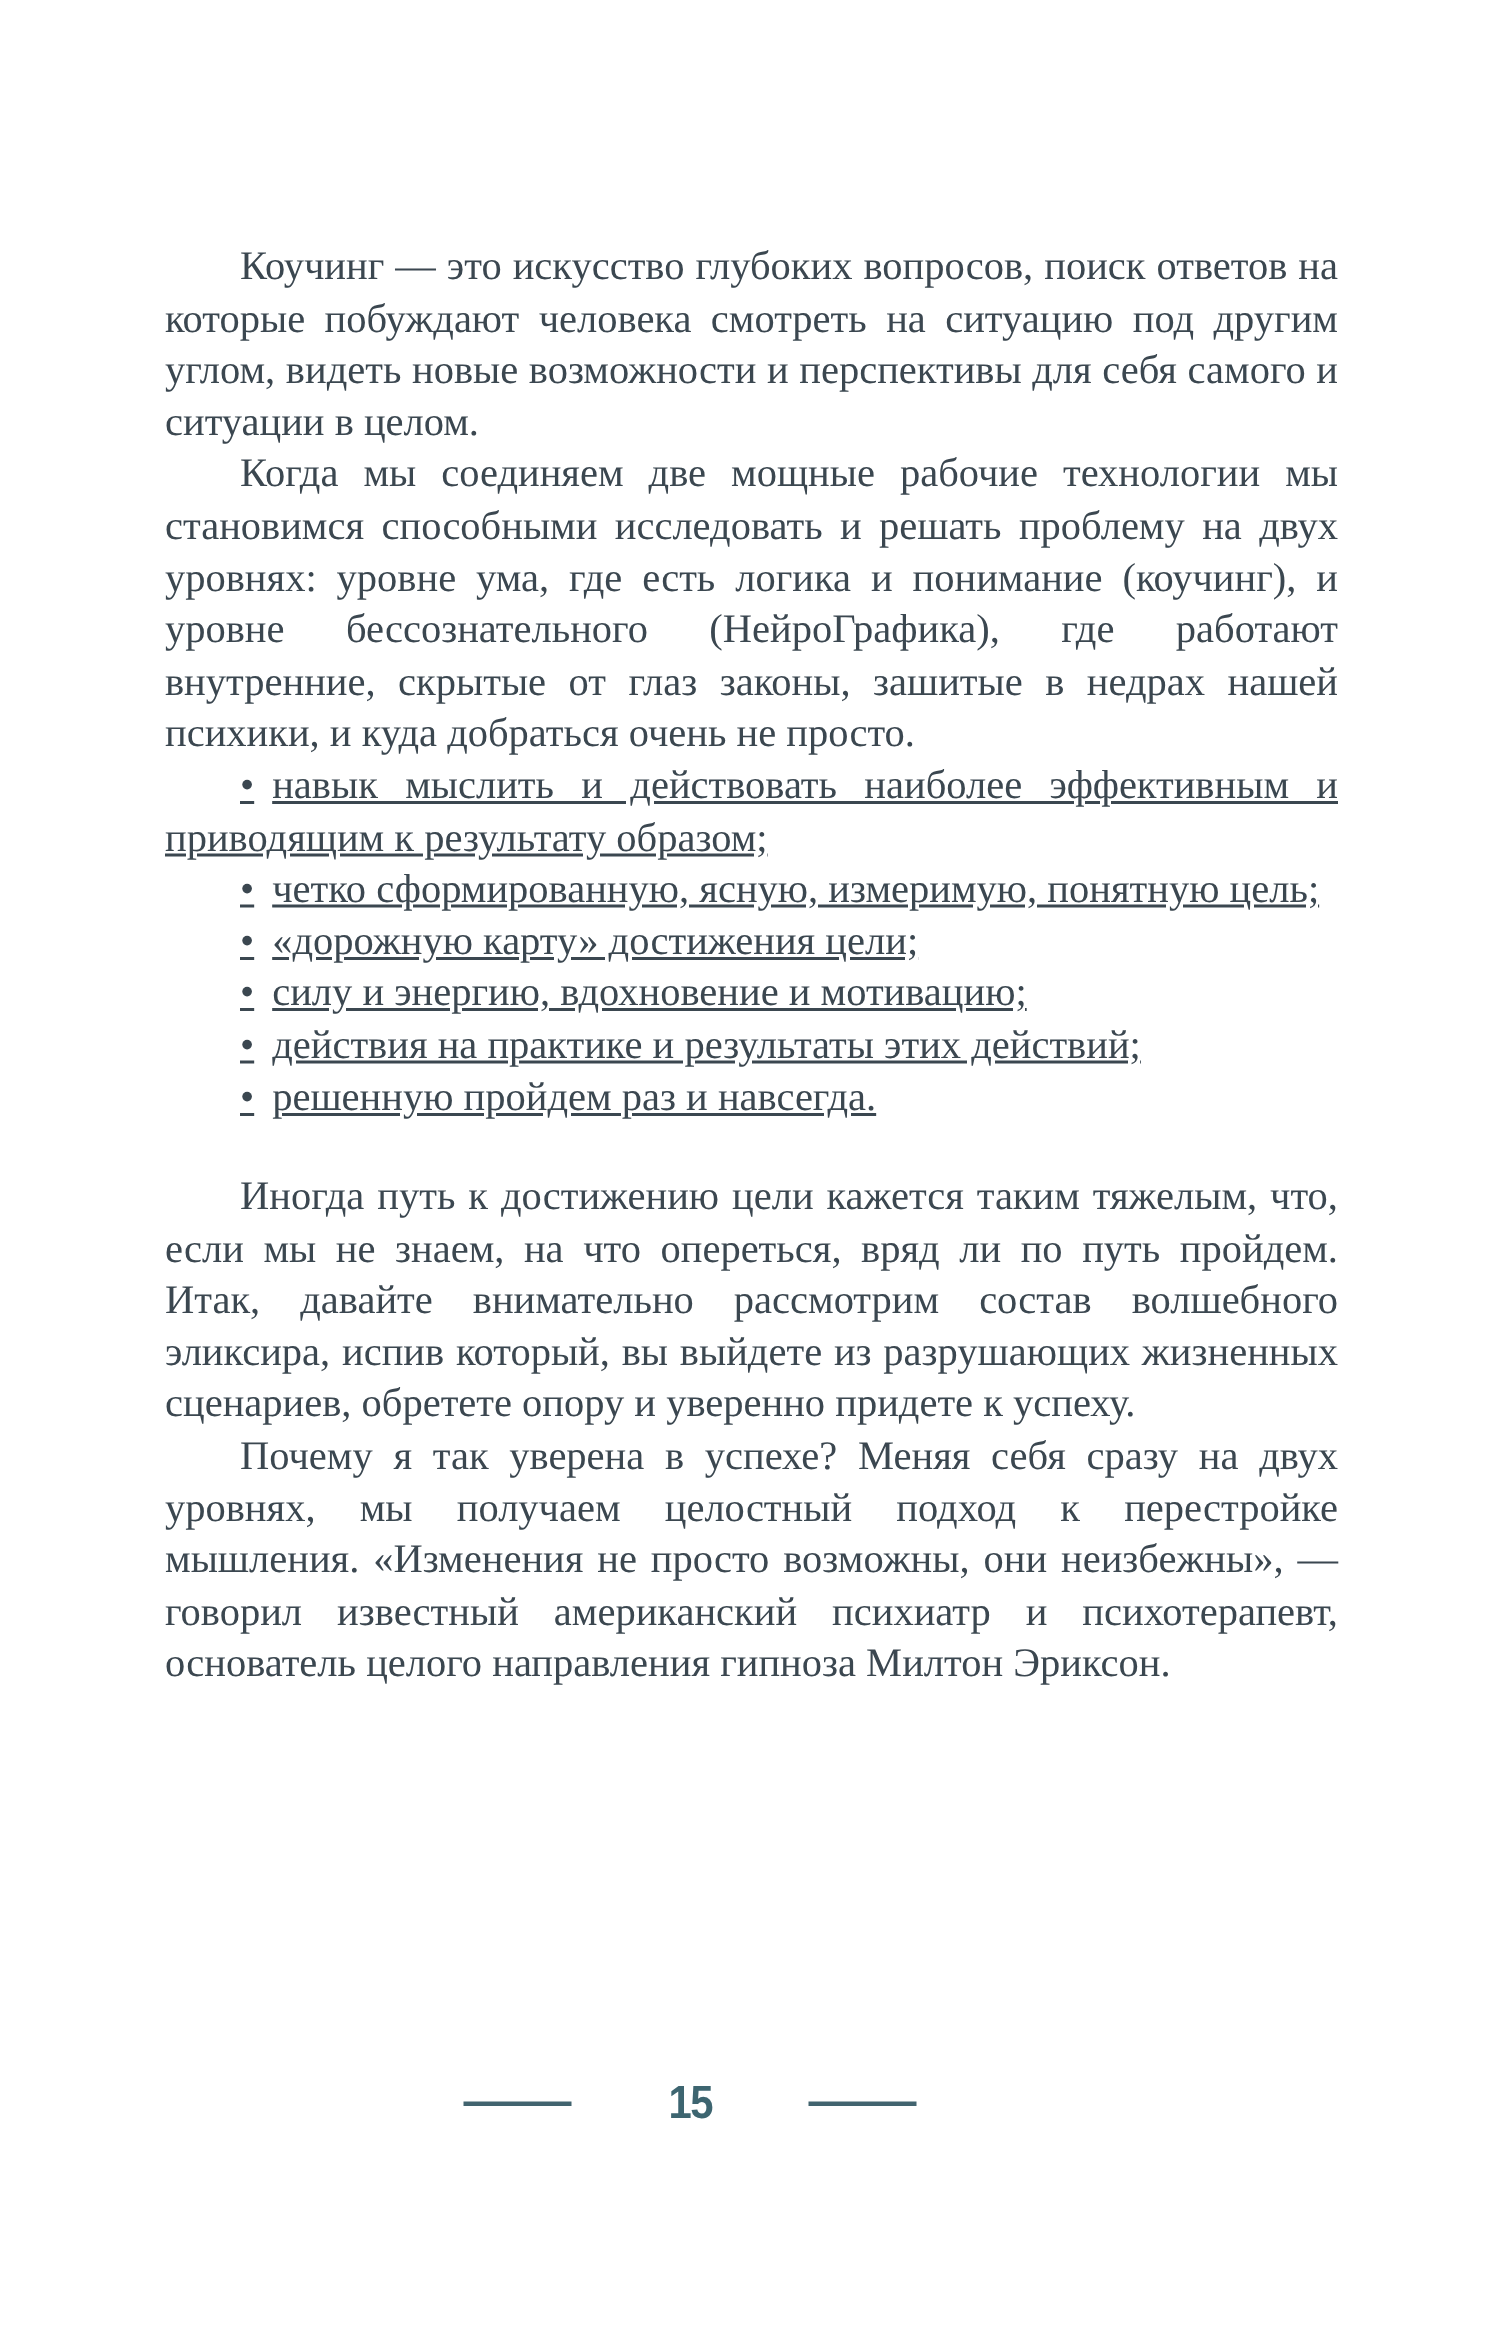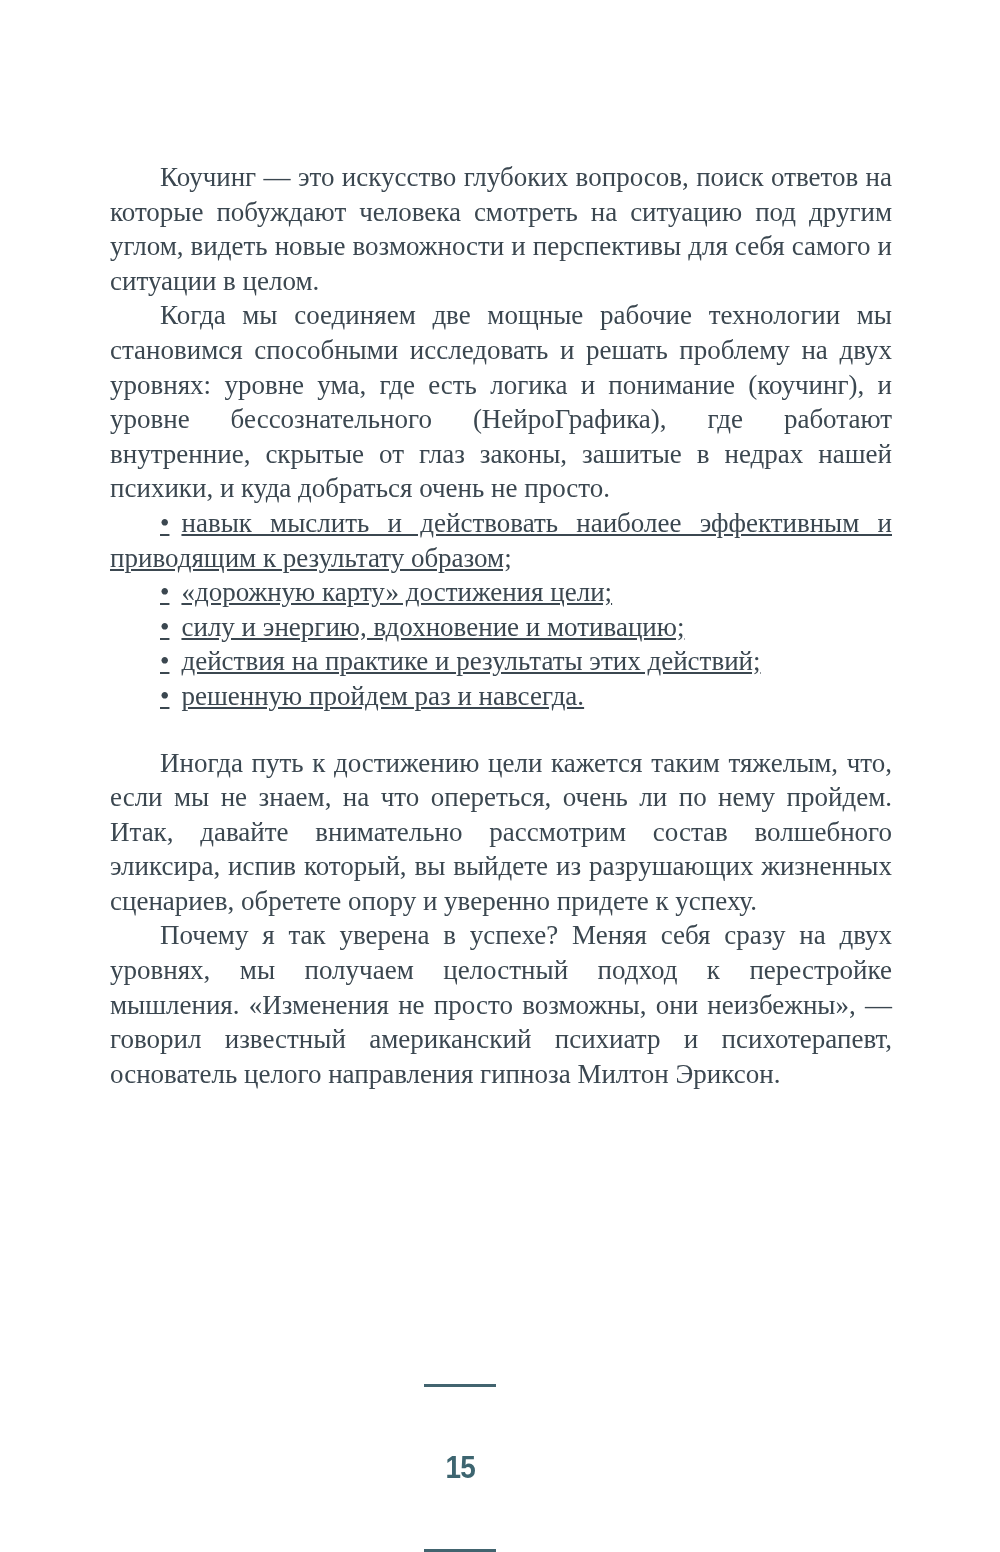--- a/index.html
+++ b/index.html
@@ -42,21 +42,20 @@
   }
   .page-footer {
     position: absolute;
     left: 110px;
     top: 1384px;
     width: 700px;
     display: flex;
     align-items: center;
     justify-content: center;
     gap: 63px;
-    flex-direction: column;
   }
   .footer-rule {
     width: 72px;
     height: 3px;
     background: #42646f;
   }
   .page-number {
     font-family: "Liberation Sans", sans-serif;
     font-weight: bold;
     font-size: 31px;
@@ -73,31 +72,32 @@
   <div class="text-column">
 
     <p class="para">Коучинг — это искусство глубоких вопросов, поиск ответов на которые побуждают человека смотреть на ситуацию под другим углом, видеть новые возможности и перспективы для себя самого и ситуации в целом.</p>
 
     <p class="para">Когда мы соединяем две мощные рабочие технологии мы становимся способными исследовать и решать проблему на двух уровнях: уровне ума, где есть логика и понимание (коучинг), и уровне бессознательного (НейроГрафика), где работают внутренние, скрытые от глаз законы, зашитые в недрах нашей психики, и куда добраться очень не просто.</p>
 
 
     <div>
       <p class="bullet-item"><span class="bullet-marker">•</span><span>навык мыслить и действовать наиболее эффективным и приводящим к результату образом;</span></p>
 
+      <p class="bullet-item"><span class="bullet-marker">•</span><span>четко сформированную, ясную, измеримую, понятную цель;</span></p>
 
       <p class="bullet-item"><span class="bullet-marker">•</span><span>«дорожную карту» достижения цели;</span></p>
 
       <p class="bullet-item"><span class="bullet-marker">•</span><span>силу и энергию, вдохновение и мотивацию;</span></p>
 
       <p class="bullet-item"><span class="bullet-marker">•</span><span>действия на практике и результаты этих действий;</span></p>
 
       <p class="bullet-item"><span class="bullet-marker">•</span><span>решенную пройдем раз и навсегда.</span></p>
     </div>
 
-    <p class="para after-list">Иногда путь к достижению цели кажется таким тяжелым, что, если мы не знаем, на что опереться, очень ли по нему пройдем. Итак, давайте внимательно рассмотрим состав волшебного эликсира, испив который, вы выйдете из разрушающих жизненных сценариев, обретете опору и уверенно придете к успеху.</p>
+    <p class="para after-list">Иногда путь к достижению цели кажется таким тяжелым, что, если мы не знаем, на что опереться, вряд ли по путь пройдем. Итак, давайте внимательно рассмотрим состав волшебного эликсира, испив который, вы выйдете из разрушающих жизненных сценариев, обретете опору и уверенно придете к успеху.</p>
 
     <p class="para">Почему я так уверена в успехе? Меняя себя сразу на двух уровнях, мы получаем целостный подход к перестройке мышления. «Изменения не просто возможны, они неизбежны», — говорил известный американский психиатр и психотерапевт, основатель целого направления гипноза Милтон Эриксон.</p>
 
   </div>
 
   <div class="page-footer">
     <div class="footer-rule"></div>
     <div class="page-number">15</div>
     <div class="footer-rule"></div>
   </div>

